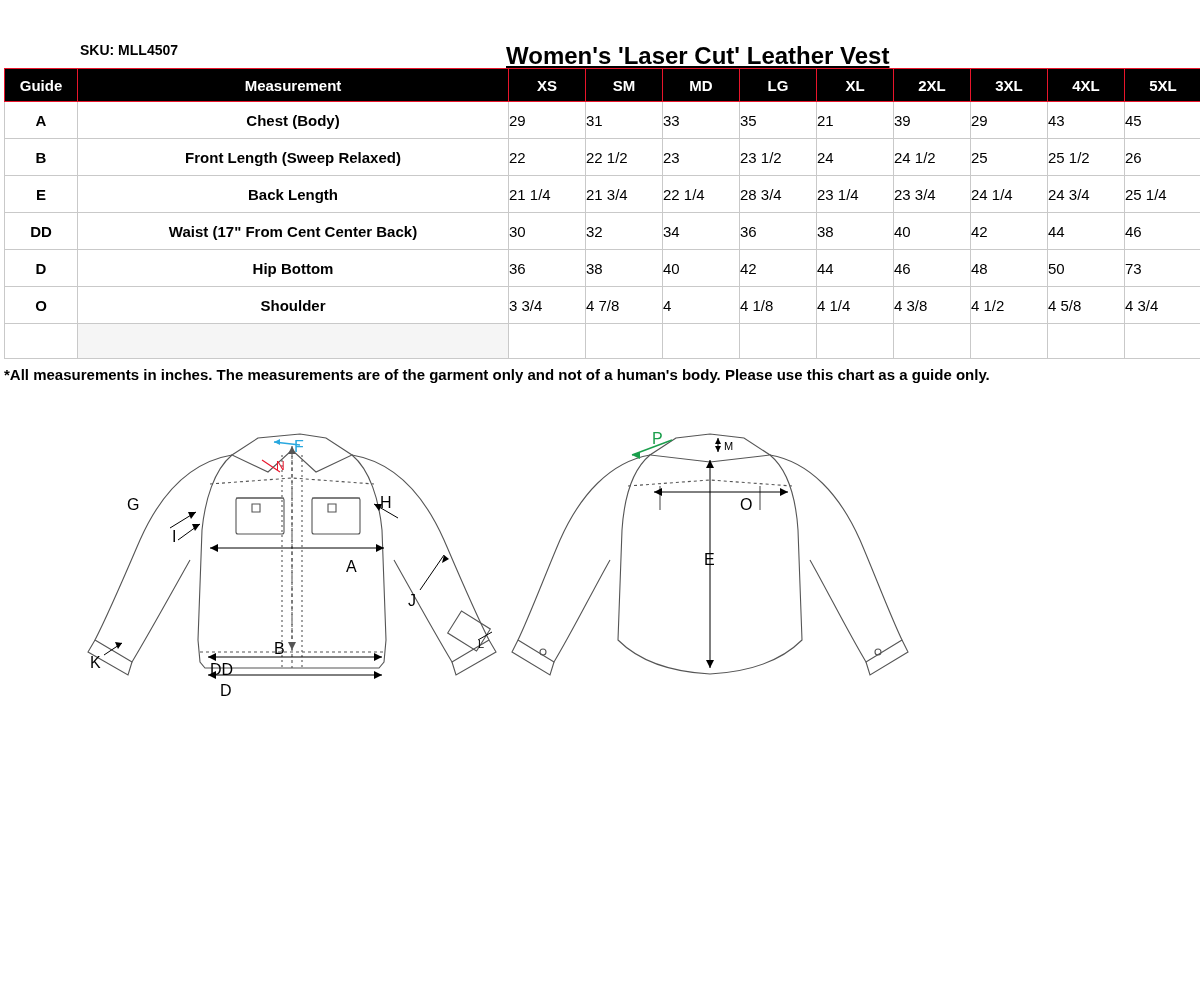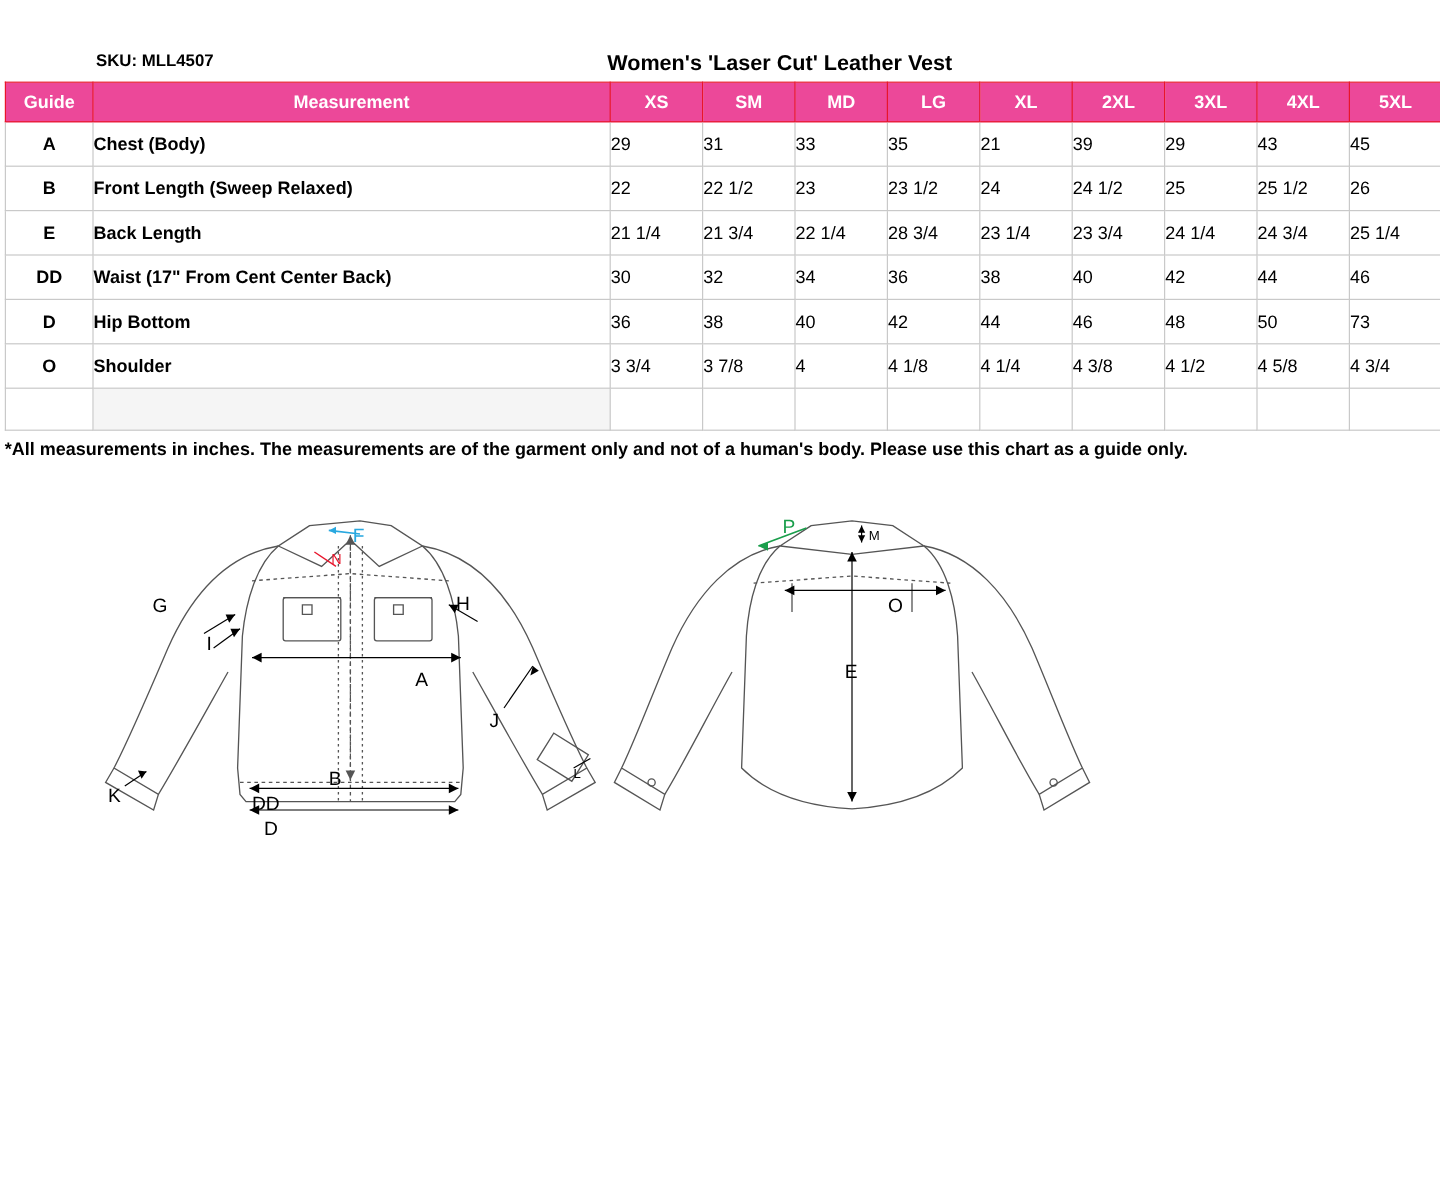--- a/index.html
+++ b/index.html
@@ -32,34 +32,35 @@
     left: 80px;
     top: 0;
     font-size: 14px;
     font-weight: bold;
     white-space: nowrap;
   }
   .product-title {
     position: absolute;
     left: 506px;
     top: 0;
-    font-size: 18px;
+    font-size: 24px;
     font-weight: bold;
     white-space: nowrap;
+    text-decoration: underline;
   }
   table.size-chart {
     position: absolute;
     left: 4px;
     top: 68px;
     width: 1192px;
     border-collapse: collapse;
     table-layout: fixed;
   }
   table.size-chart th {
-    background: #ec4899;
+    background: #000000;
     color: #ffffff;
     font-size: 15px;
     font-weight: bold;
     height: 32px;
     text-align: center;
     border: 1px solid #e8152b;
     padding: 0;
   }
   table.size-chart th.guide-col { width: 72px; }
   table.size-chart th.measure-col { width: 430px; }
@@ -71,21 +72,21 @@
     font-size: 15px;
     padding: 0;
     background: #ffffff;
   }
   td.guide-cell {
     text-align: center;
     font-weight: bold;
     font-size: 15px;
   }
   td.measure-cell {
-    text-align: left;
+    text-align: center;
     font-weight: bold;
     background: #f5f5f5;
     font-size: 15px;
   }
   td.value-cell {
     text-align: left;
     padding-left: 10px;
     font-size: 15px;
   }
   tr.empty-row td { height: 34px; }
@@ -196,21 +197,21 @@
         <td class="value-cell">44</td>
         <td class="value-cell">46</td>
         <td class="value-cell">48</td>
         <td class="value-cell">50</td>
         <td class="value-cell">73</td>
       </tr>
       <tr>
         <td class="guide-cell">O</td>
         <td class="measure-cell">Shoulder</td>
         <td class="value-cell">3 3/4</td>
-        <td class="value-cell">3 7/8</td>
+        <td class="value-cell">4 7/8</td>
         <td class="value-cell">4</td>
         <td class="value-cell">4 1/8</td>
         <td class="value-cell">4 1/4</td>
         <td class="value-cell">4 3/8</td>
         <td class="value-cell">4 1/2</td>
         <td class="value-cell">4 5/8</td>
         <td class="value-cell">4 3/4</td>
       </tr>
       <tr class="empty-row">
         <td class="guide-cell"></td>

